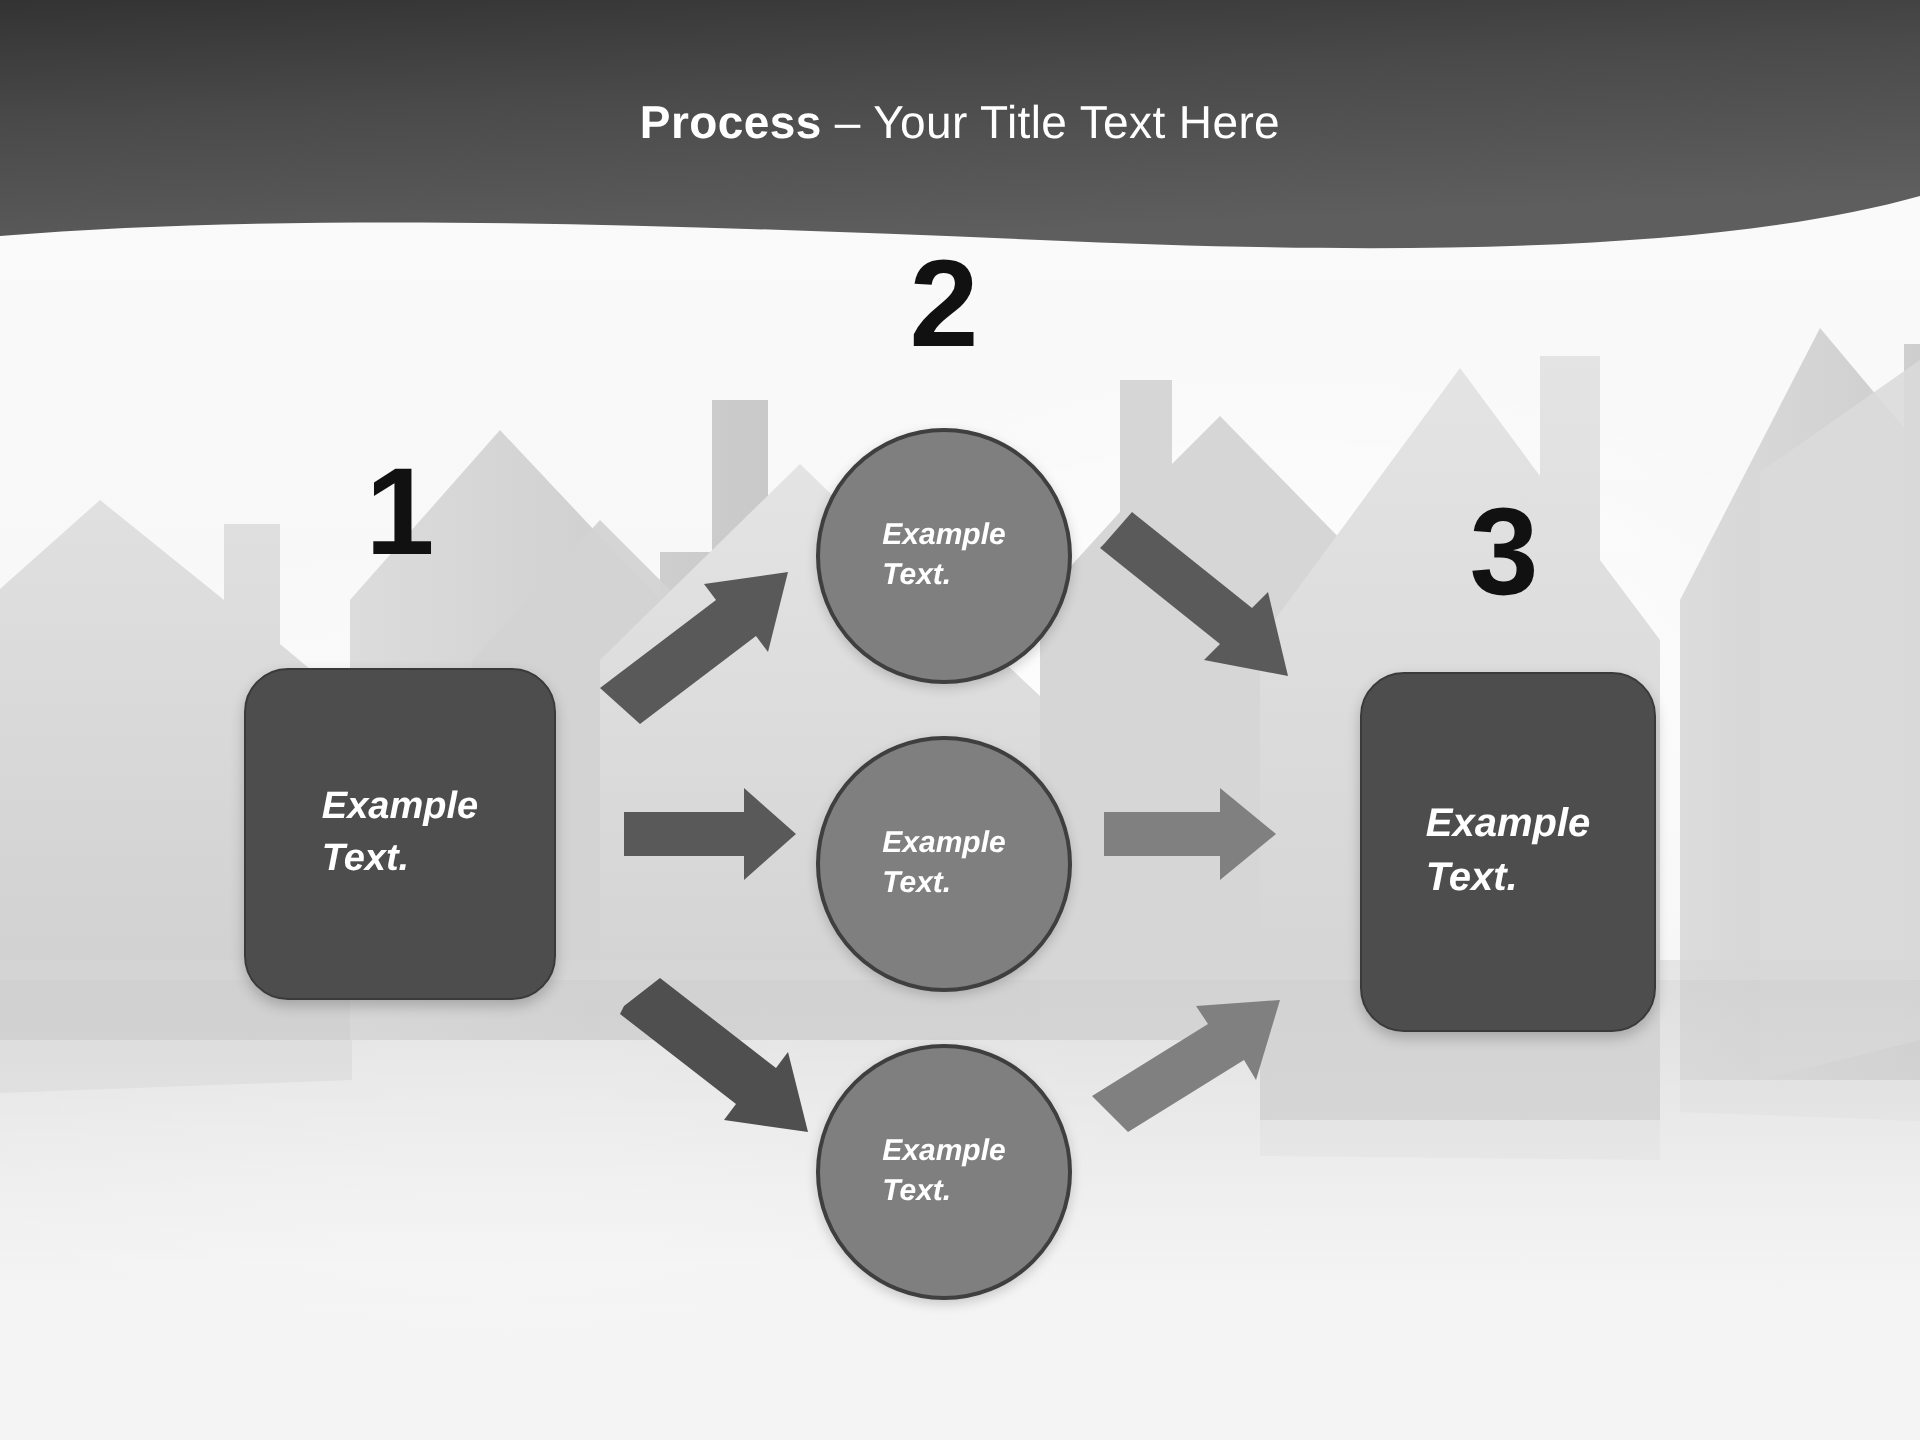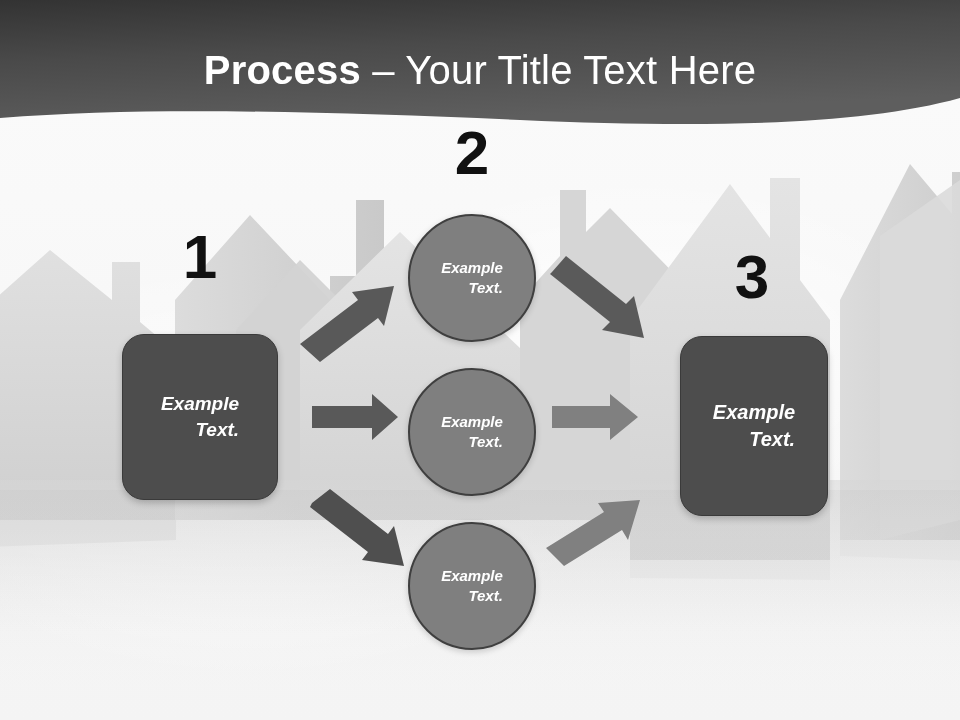--- a/index.html
+++ b/index.html
@@ -43,21 +43,21 @@
   .header-band {
     position: absolute;
     left: 0; top: 0;
     width: 960px; height: 150px;
   }
   .title {
     position: absolute;
     left: 0; top: 48px;
     width: 960px;
     text-align: center;
-    font-size: 40px;
+    font-size: 23px;
     color: #ffffff;
     letter-spacing: 0.2px;
     white-space: nowrap;
   }
   .title .strong { font-weight: bold; }
   .title .light  { font-weight: normal; }
 
   
   .step-num {
     position: absolute;
@@ -80,21 +80,21 @@
     display: flex;
     align-items: center;
     justify-content: center;
     box-sizing: border-box;
   }
   .box .label,
   .circle .label {
     color: #ffffff;
     font-style: italic;
     font-weight: bold;
-    text-align: right;
+    text-align: left;
     line-height: 1.35;
     white-space: pre-line;
   }
   #box-start { left: 122px; top: 334px; width: 156px; height: 166px; }
   #box-start .label { font-size: 19px; }
   #box-end   { left: 680px; top: 336px; width: 148px; height: 180px; }
   #box-end .label { font-size: 20px; }
 
   
   .circle {

